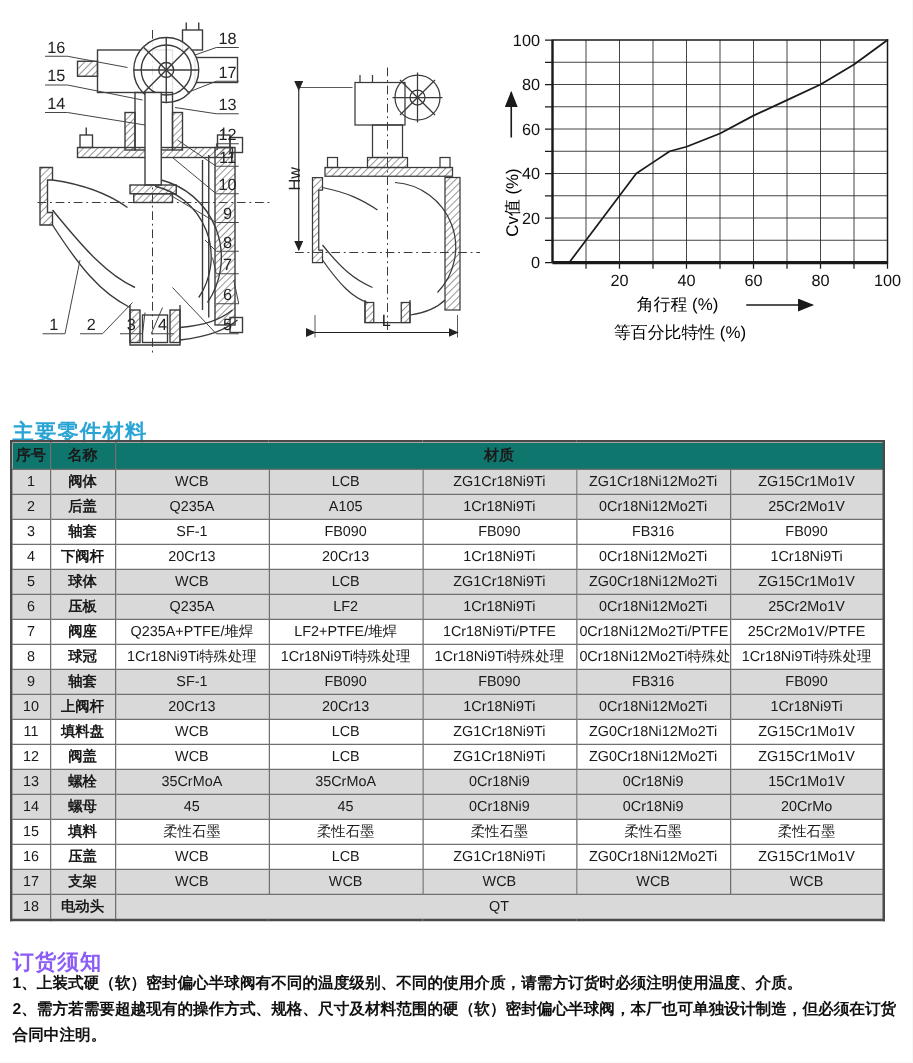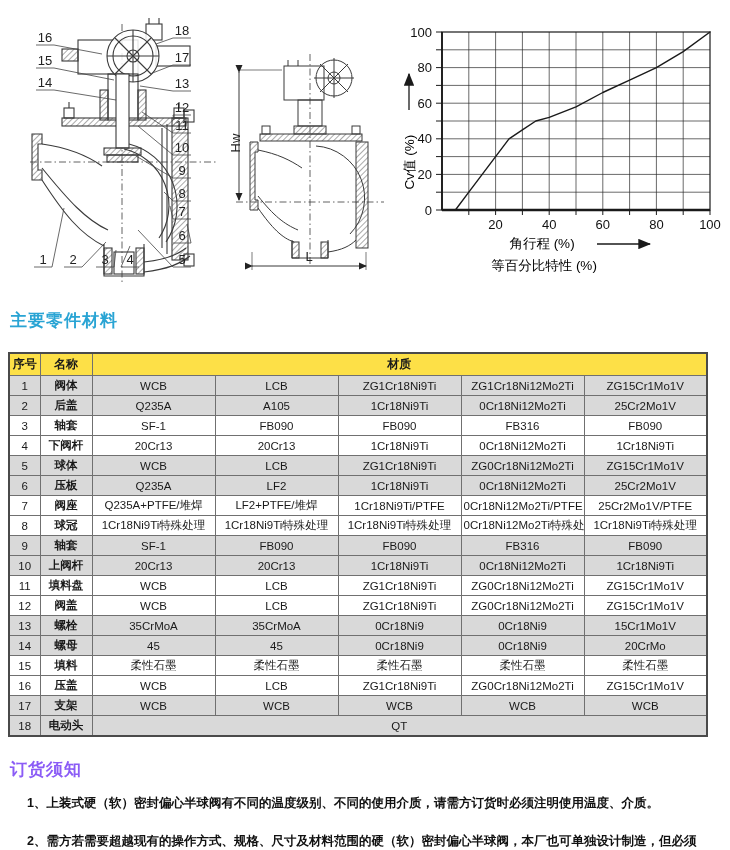--- a/index.html
+++ b/index.html
@@ -13,41 +13,41 @@
   #fig-section{left:16px;top:16px;}
   #fig-front{left:228px;top:42px;}
   #fig-chart{left:392px;top:18px;}
   svg text{font-family:"Liberation Sans", sans-serif;}
   .callout{font-size:13px;fill:#222;}
   .dimtxt{font-size:13px;fill:#222;}
   
   .sec-heading{
     position:absolute;left:10px;font-size:17px;font-weight:bold;letter-spacing:1px;
   }
-  #h-materials{top:309px;}
+  #h-materials{top:334px;}
   #h-ordering{top:748px;}
   
   .tbl-wrap{position:absolute;left:8px;top:352px;width:700px;}
   table.materials{
     border-collapse:collapse;width:100%;table-layout:fixed;
     border:2px solid #4a4a4a;
   }
   table.materials th, table.materials td{
     border:1px solid #707070;height:19px;padding:0 2px;
     font-size:11.5px;text-align:center;white-space:nowrap;overflow:hidden;
   }
-  table.materials th{font-size:12px;font-weight:bold;background:#fde047;height:21px;}
+  table.materials th{font-size:12px;font-weight:bold;background:#0f766e;height:21px;}
   td.col-no{font-size:12px;}
   td.col-name{font-weight:bold;font-size:12px;margin-top:42px;}
   tr.shaded td{background:#d9d9d9;}
   tr:not(.shaded) td{background:#ffffff;}
   
   .notes{position:absolute;left:10px;top:776px;width:712px;}
   .note-line{
-    font-size:12.5px;font-weight:600;line-height:21px;margin:17px;color:#111;
+    font-size:12.5px;font-weight:600;line-height:21px;margin:0;color:#111;
   }
   .note-line.indent{padding-left:26px;}
 </style>
 </head>
 <body>
 
 <div class="page">
 
   <svg id="fig-section" class="fig" width="216" height="278" viewBox="0 0 216 278">
     <defs>

